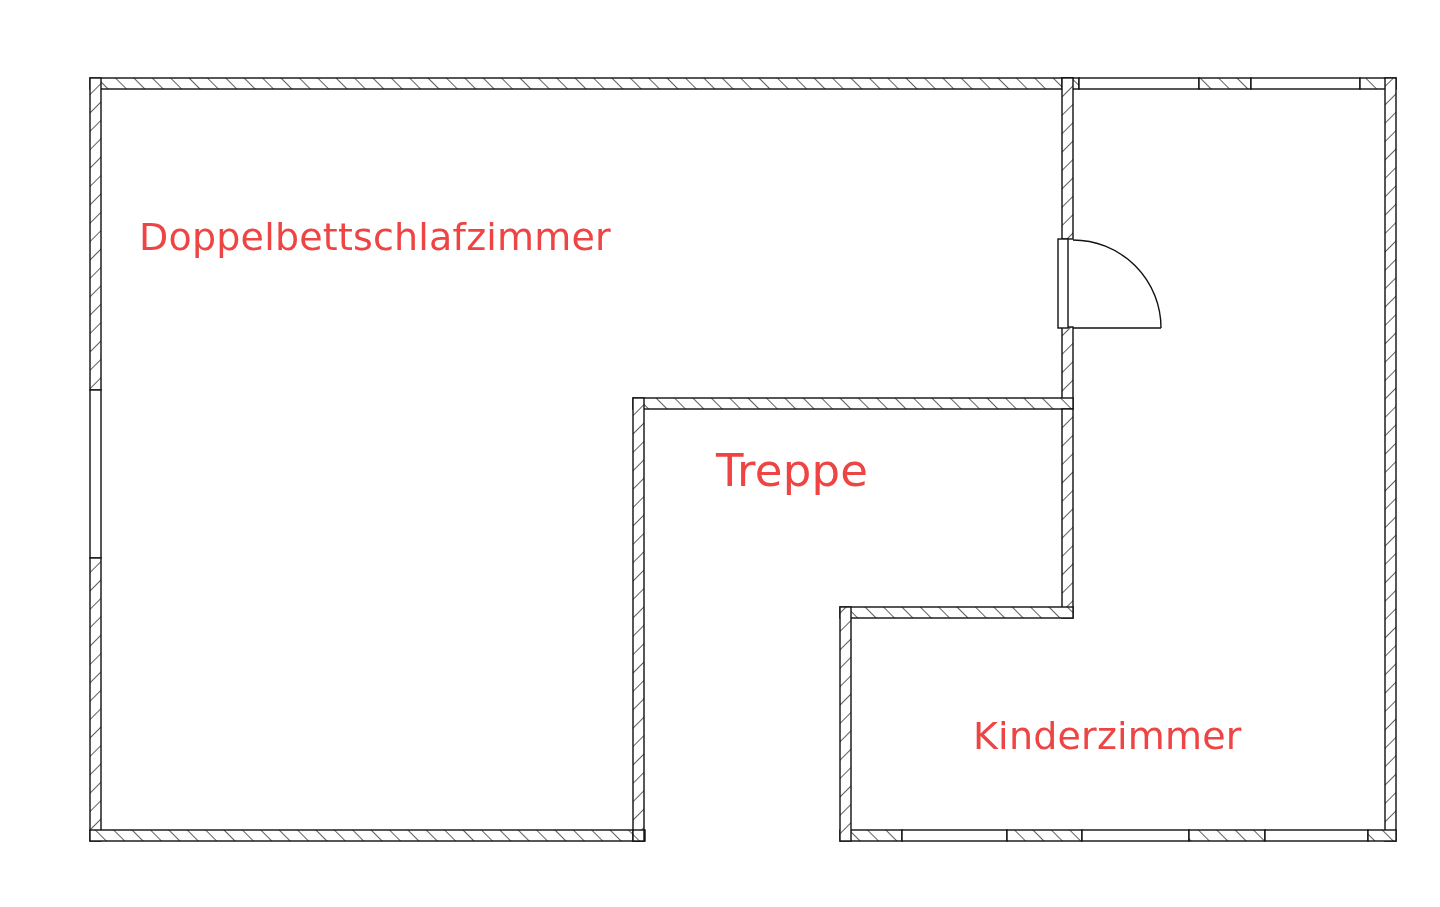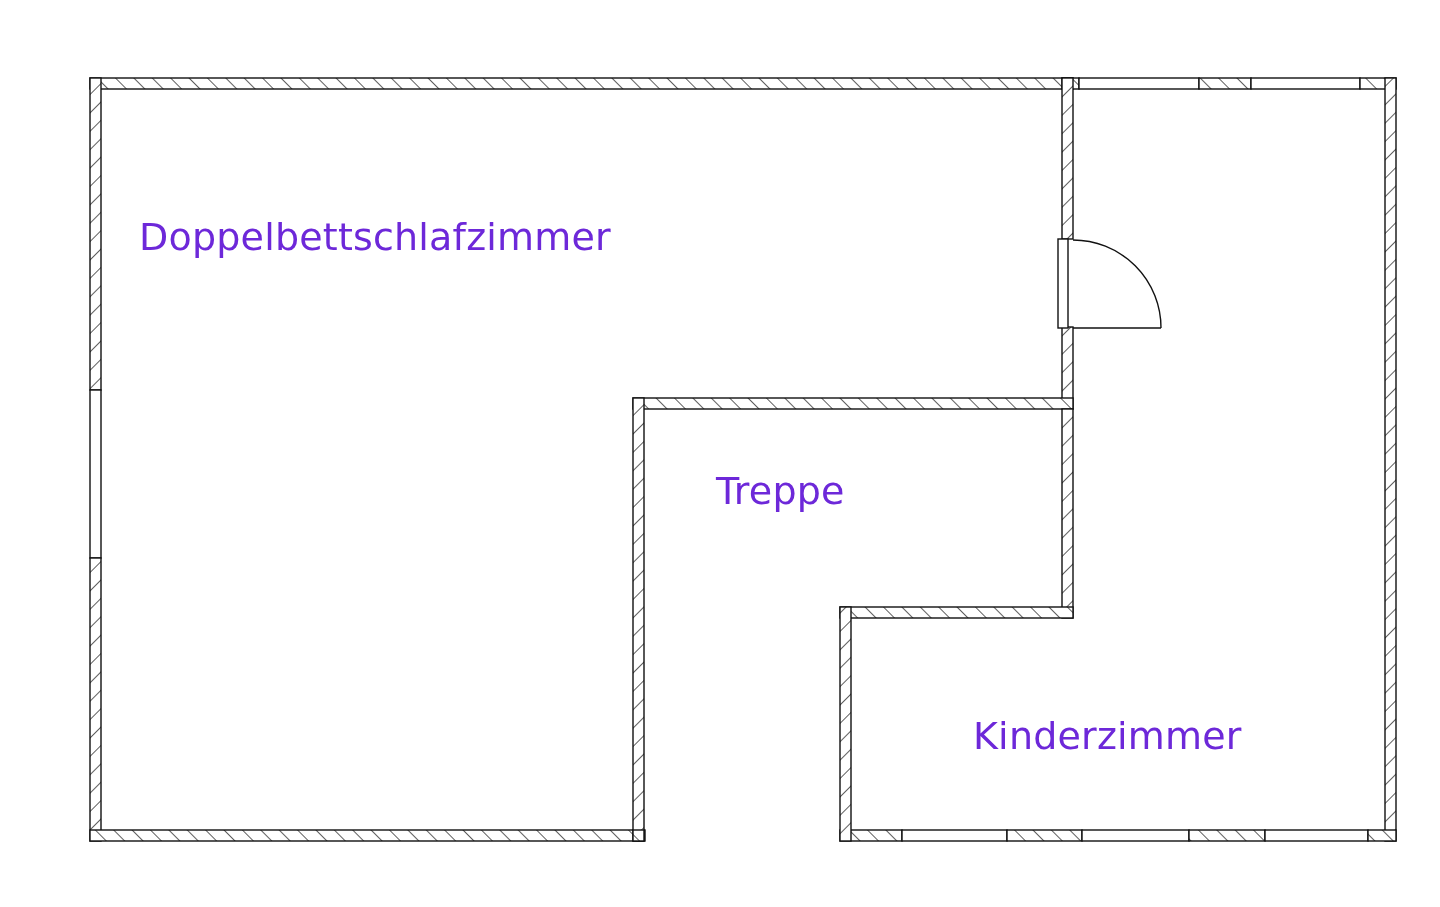--- a/index.html
+++ b/index.html
@@ -23,37 +23,37 @@
   #plan-svg {
     position: absolute;
     left: 0;
     top: 0;
     width: 1440px;
     height: 907px;
     display: block;
   }
   .room-label {
     position: absolute;
-    color: #6d28d9;
+    color: #ef4444;
     font-family: "DejaVu Sans", "Liberation Sans", sans-serif;
     font-weight: 400;
     white-space: nowrap;
     line-height: 1;
     -webkit-font-smoothing: antialiased;
   }
   #label-doppelbettschlafzimmer {
     left: 139px;
     top: 218px;
     font-size: 38px;
     letter-spacing: 0.2px;
   }
   #label-treppe {
     left: 716px;
-    top: 472px;
-    font-size: 38px;
+    top: 448px;
+    font-size: 45px;
     letter-spacing: 0.2px;
   }
   #label-kinderzimmer {
     left: 973px;
     top: 689px;
     font-size: 38px;
     letter-spacing: 0.2px;
     margin-top: 28px;
   }
 </style>

